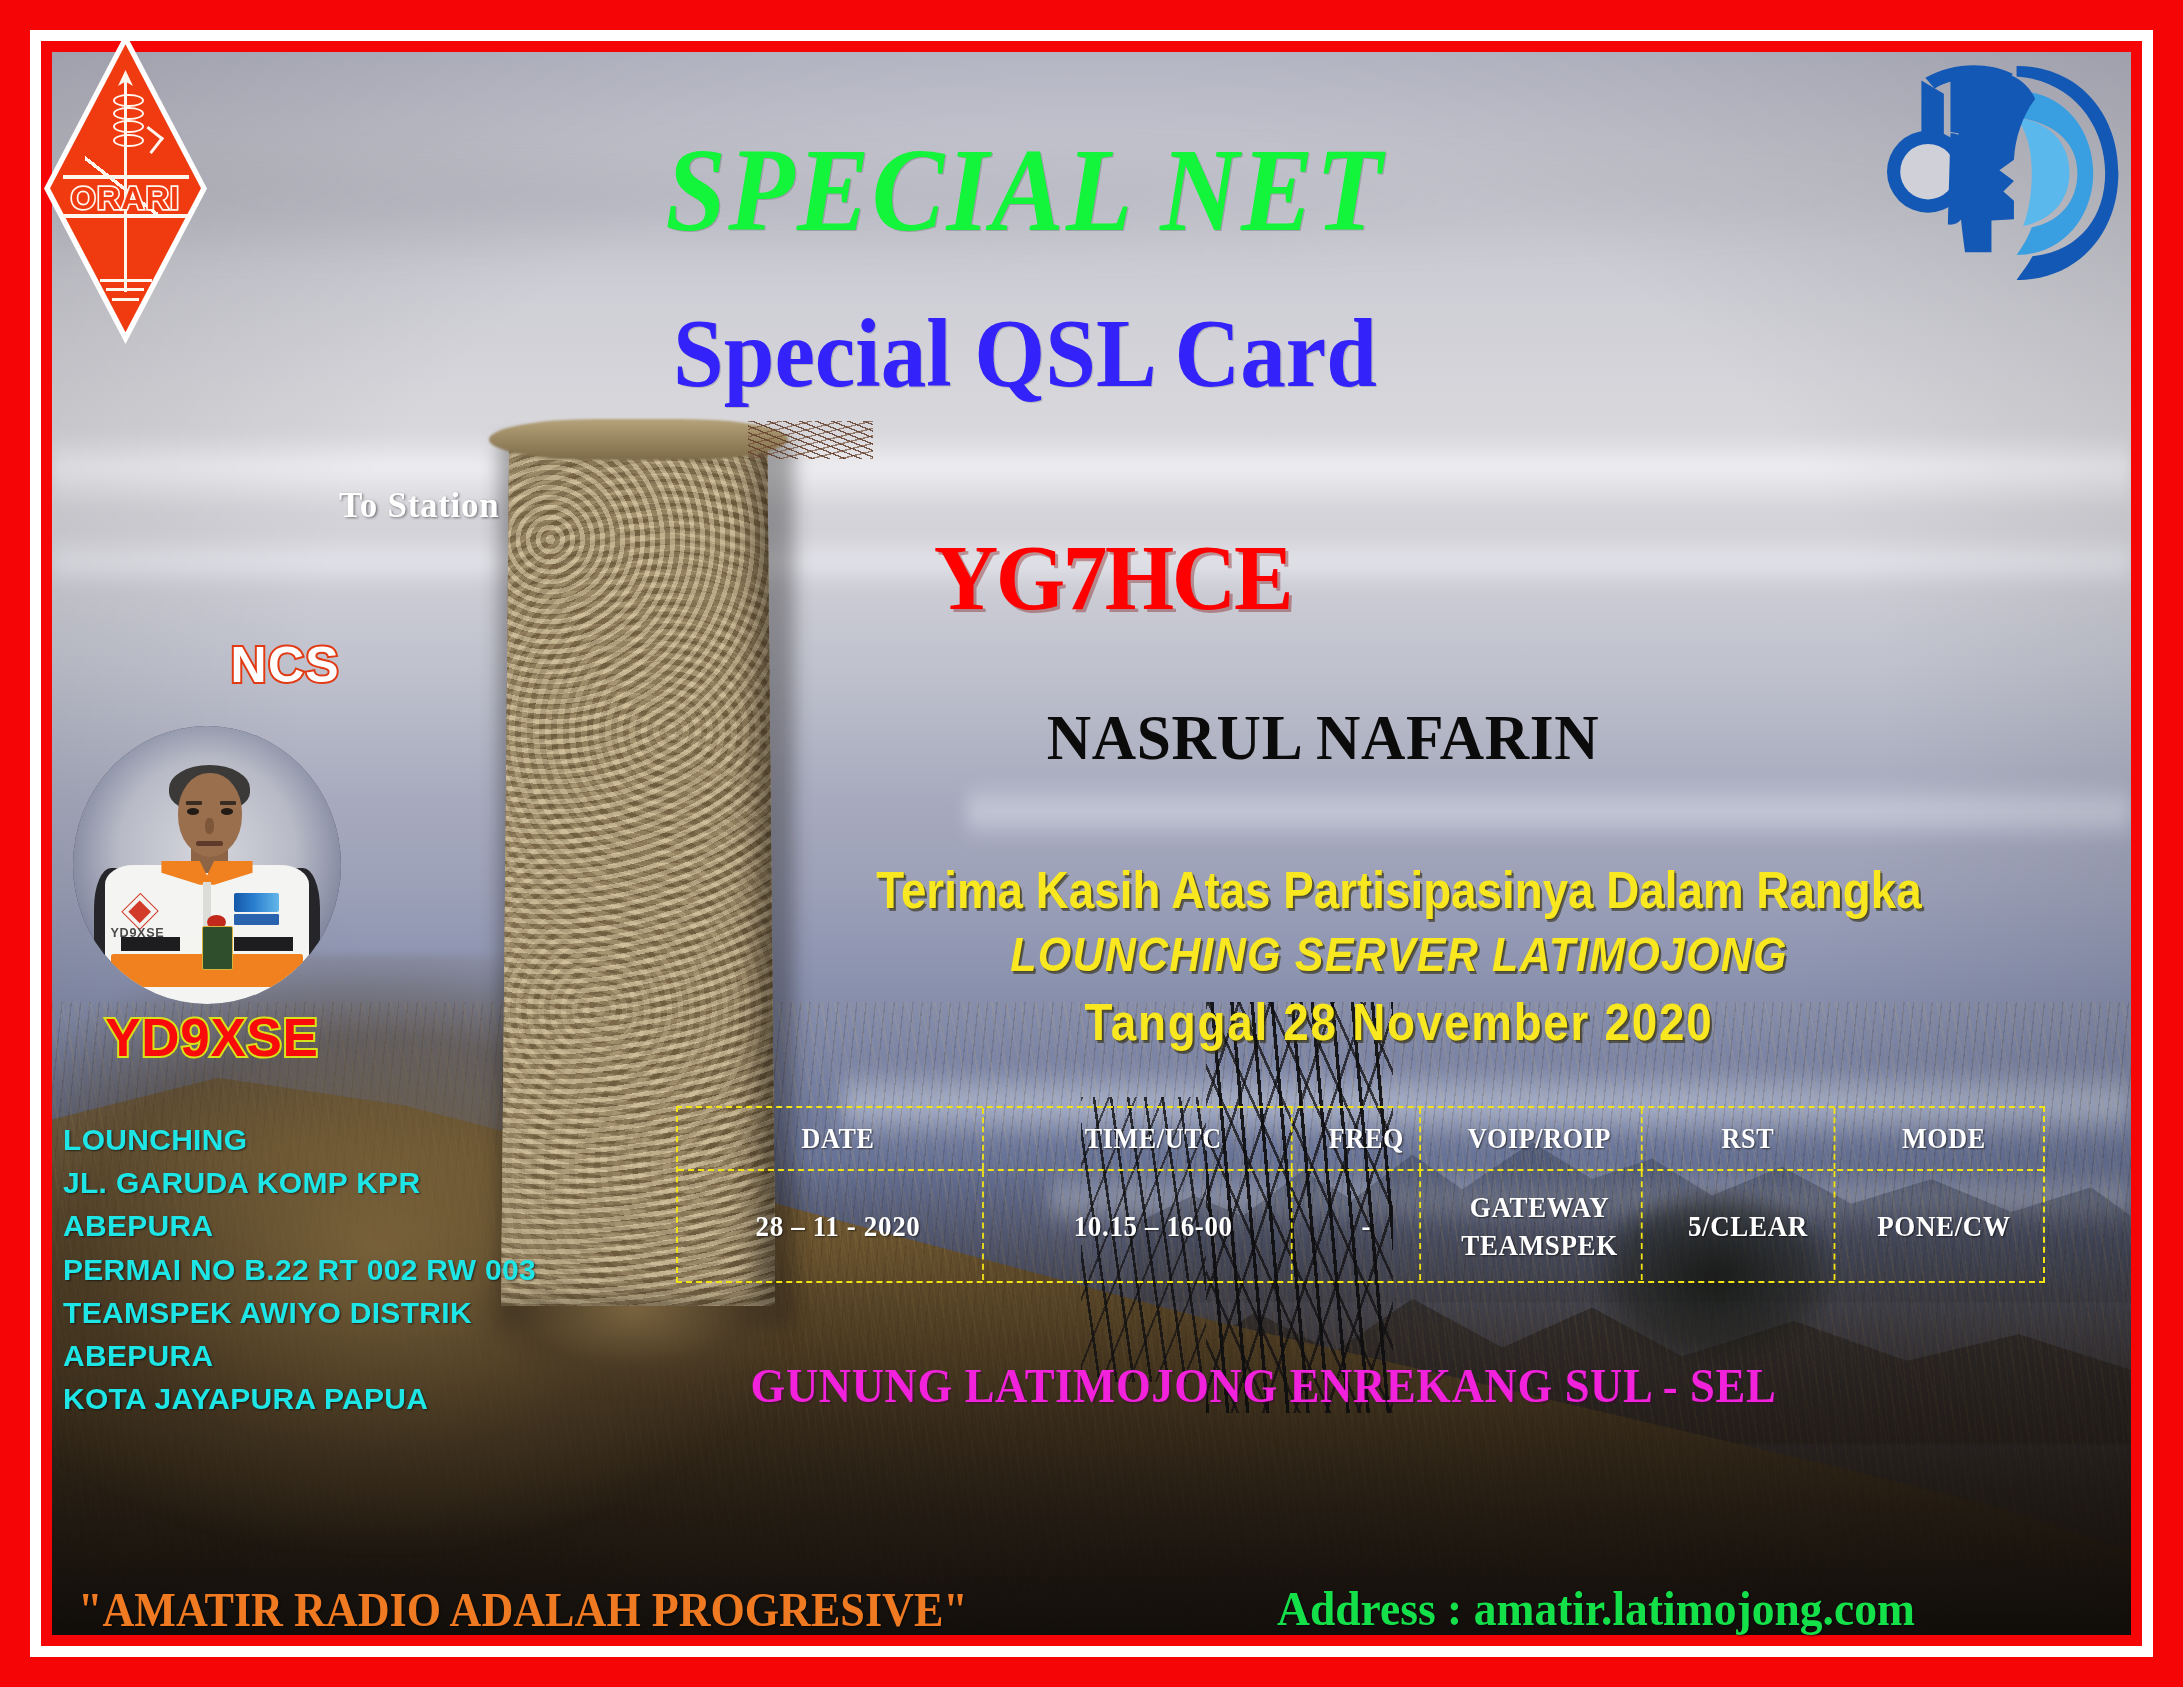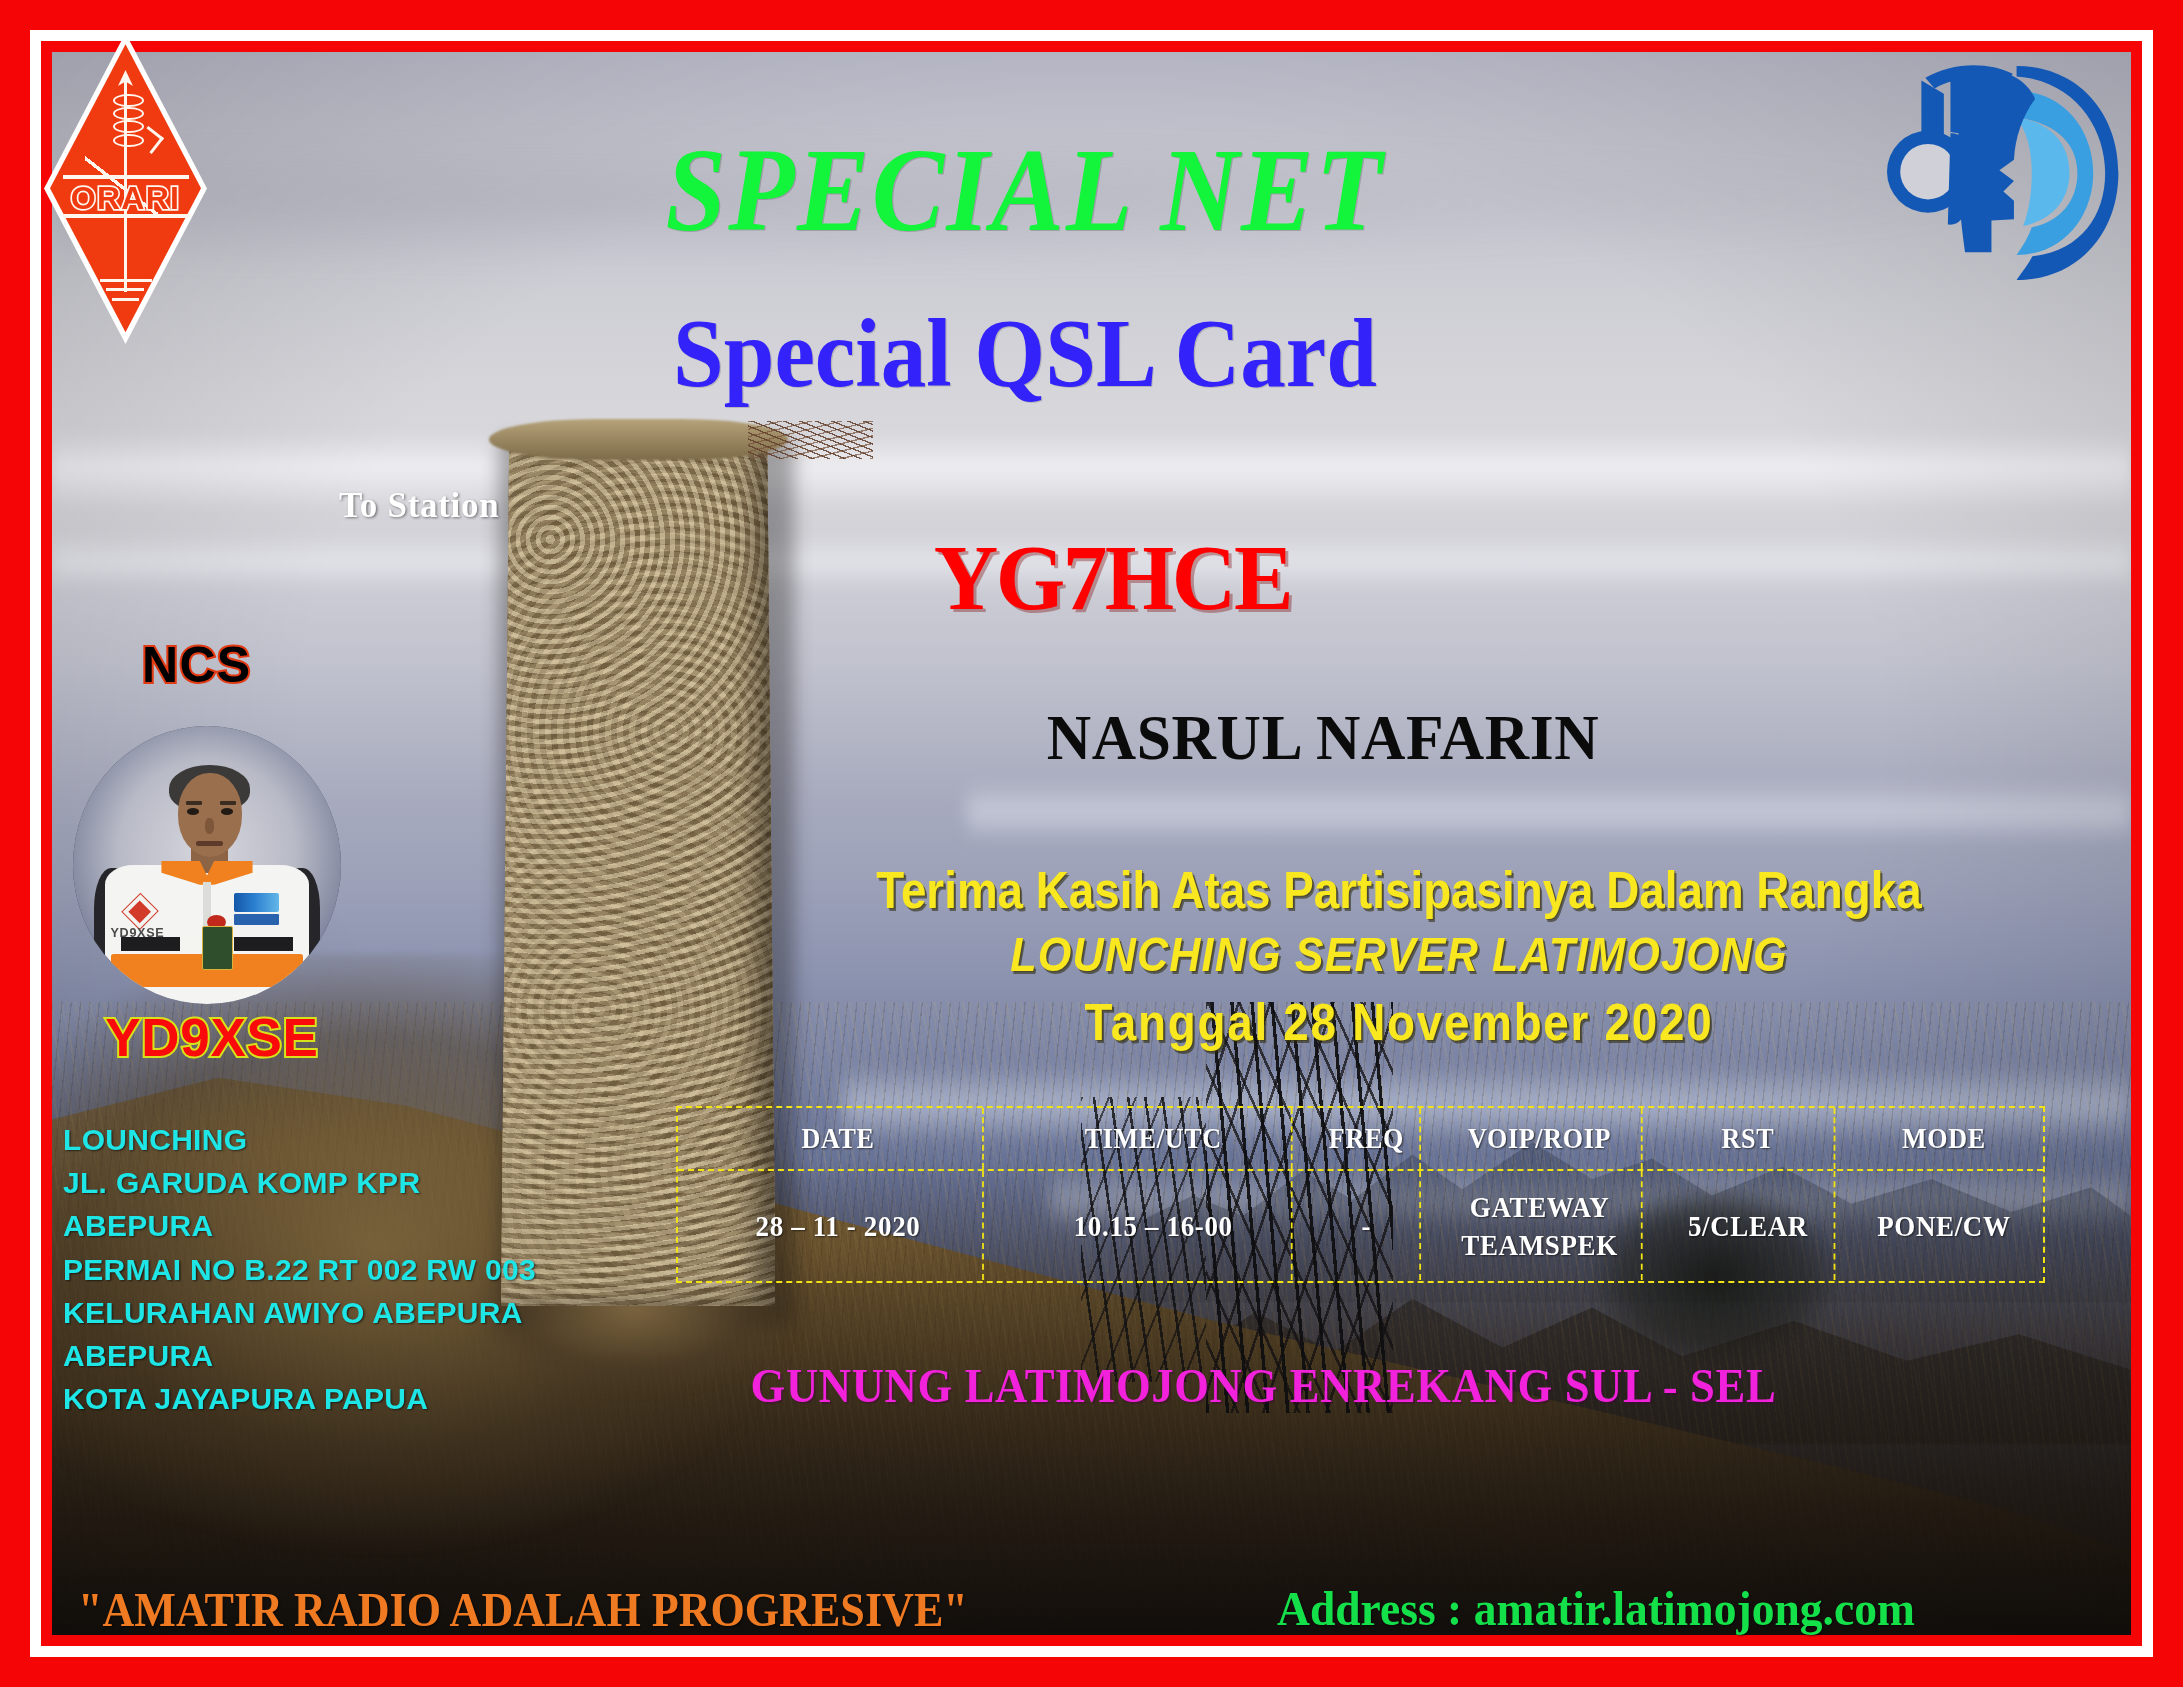--- a/index.html
+++ b/index.html
@@ -267,23 +267,23 @@
     color:#f9e820;
     text-shadow:2.6px 2.6px 0 rgba(40,36,8,.55), 1.3px 1.3px 0 rgba(90,80,16,.5);
     transform:scaleX(.88);
   }
   #thanks{left:734px;top:860px;width:1330px;font-size:52px;}
   #event{left:734px;top:926px;width:1330px;font-size:49px;font-style:italic;letter-spacing:1.3px;}
   #eventdate{left:734px;top:992px;width:1330px;font-size:52px;letter-spacing:2px;}
 
   
   #ncs{
-    position:absolute;left:142px;top:636px;width:198px;text-align:left;
+    position:absolute;left:142px;top:636px;width:198px;text-align:right;
     font-family:"Liberation Sans",sans-serif;font-weight:700;font-size:50px;
-    color:#000000;-webkit-text-stroke:4px #e23a12;paint-order:stroke fill;
+    color:#ffffff;-webkit-text-stroke:4px #e23a12;paint-order:stroke fill;
     letter-spacing:1.3px;
   }
   #opphoto{
     position:absolute;left:73px;top:726px;width:268px;height:278px;
     border-radius:50%;
     background:radial-gradient(ellipse 58% 58% at 50% 50%, rgba(0,0,0,0) 52%, rgba(30,32,46,.55) 78%, rgba(22,24,36,.88) 100%);
     overflow:hidden;
   }
   .ph-bg{position:absolute;inset:0;background:radial-gradient(ellipse 60% 60% at 50% 45%,#d5d6dd 0%,#b8bac6 55%,#6d7491 100%);}
   .ph-hair{position:absolute;left:36%;top:14%;width:30%;height:17%;border-radius:50% 50% 42% 42%;background:#3c3a38;}
@@ -480,21 +480,21 @@
       <div class="ph-nose"></div>
         <div class="ph-mouth"></div>
     </div>
     <div id="call2">YD9XSE</div>
 
     <div id="address">
       <div>LOUNCHING</div>
       <div>JL. GARUDA KOMP KPR</div>
       <div>ABEPURA</div>
       <div>PERMAI NO B.22 RT 002 RW 003</div>
-      <div>KELURAHAN AWIYO ABEPURA</div>
+      <div>TEAMSPEK AWIYO DISTRIK</div>
       <div>ABEPURA</div>
       <div>KOTA JAYAPURA PAPUA</div>
     </div>
 
     <div id="qso-table">
       <div class="trow head">
         <div class="tcell c-date">DATE</div>
         <div class="tcell c-time">TIME/UTC</div>
         <div class="tcell c-freq">FREQ</div>
         <div class="tcell c-voip">VOIP/ROIP</div>

